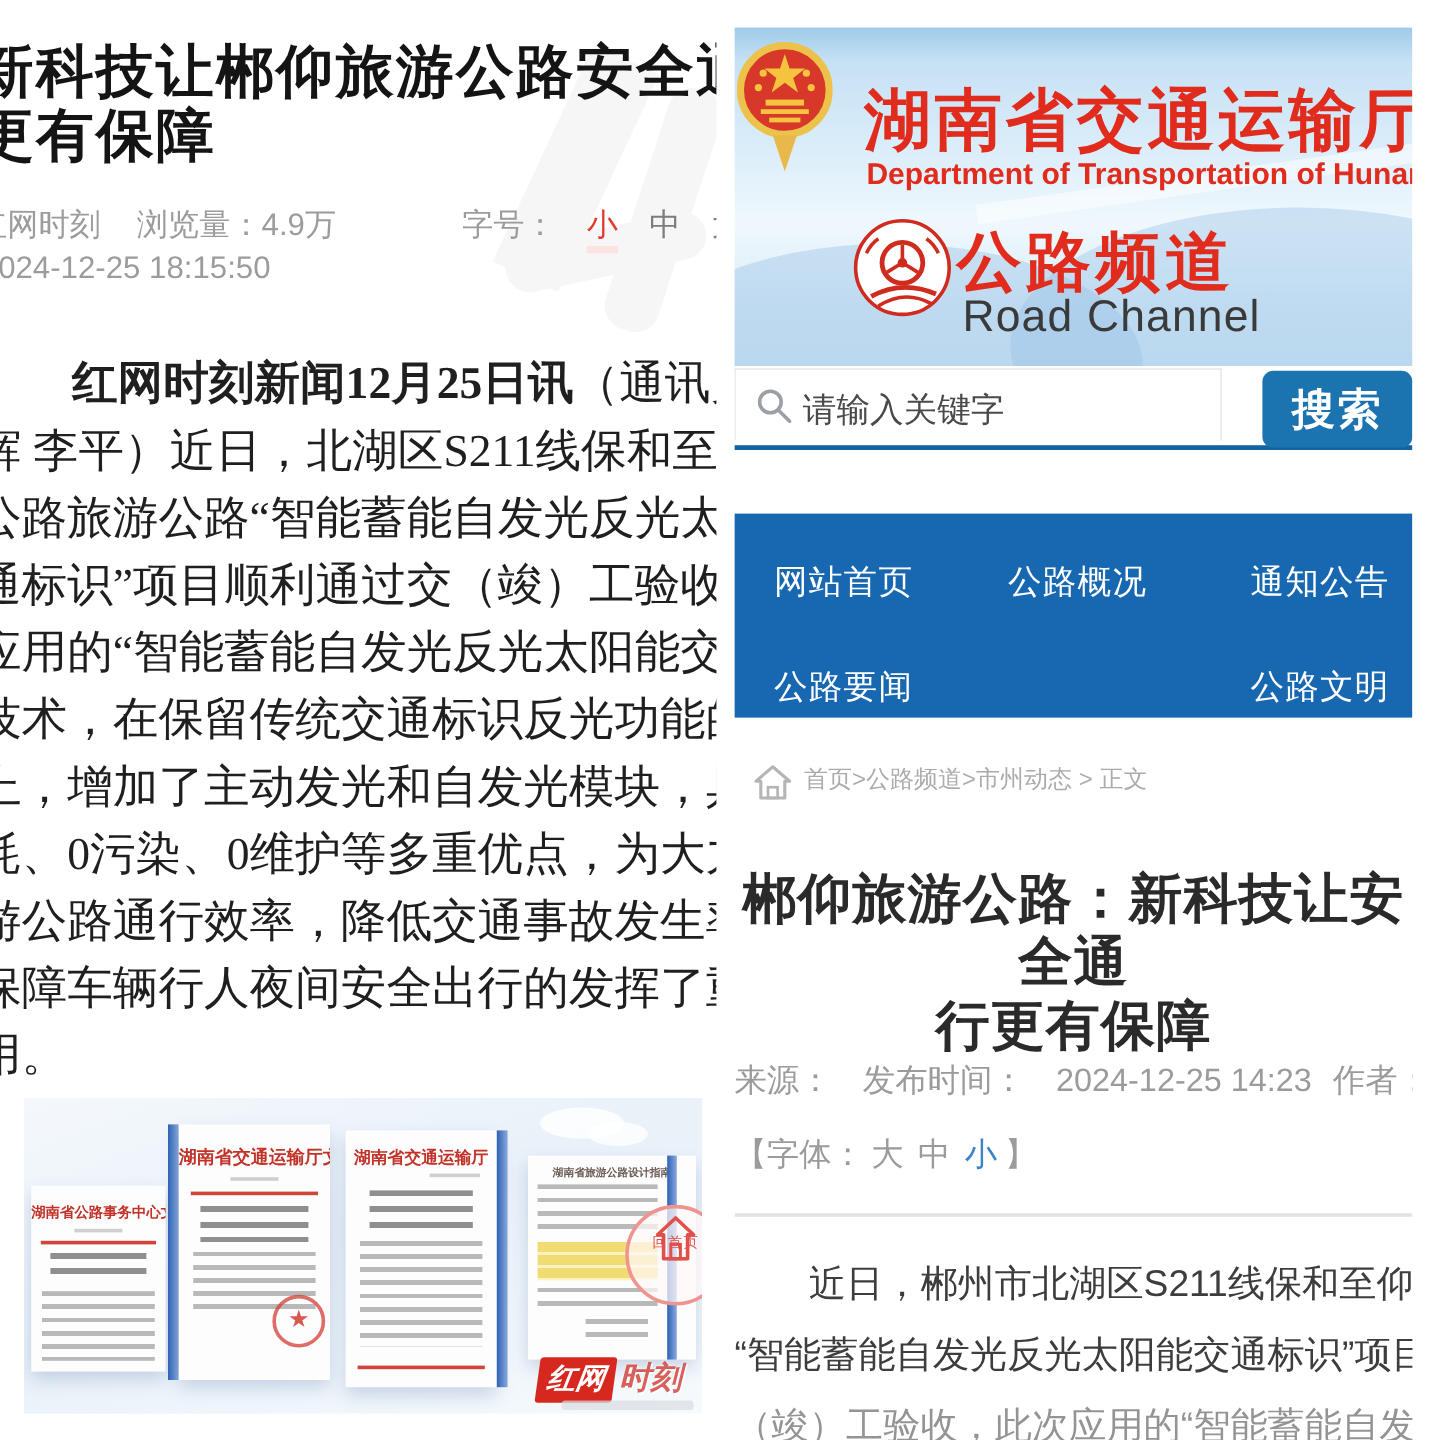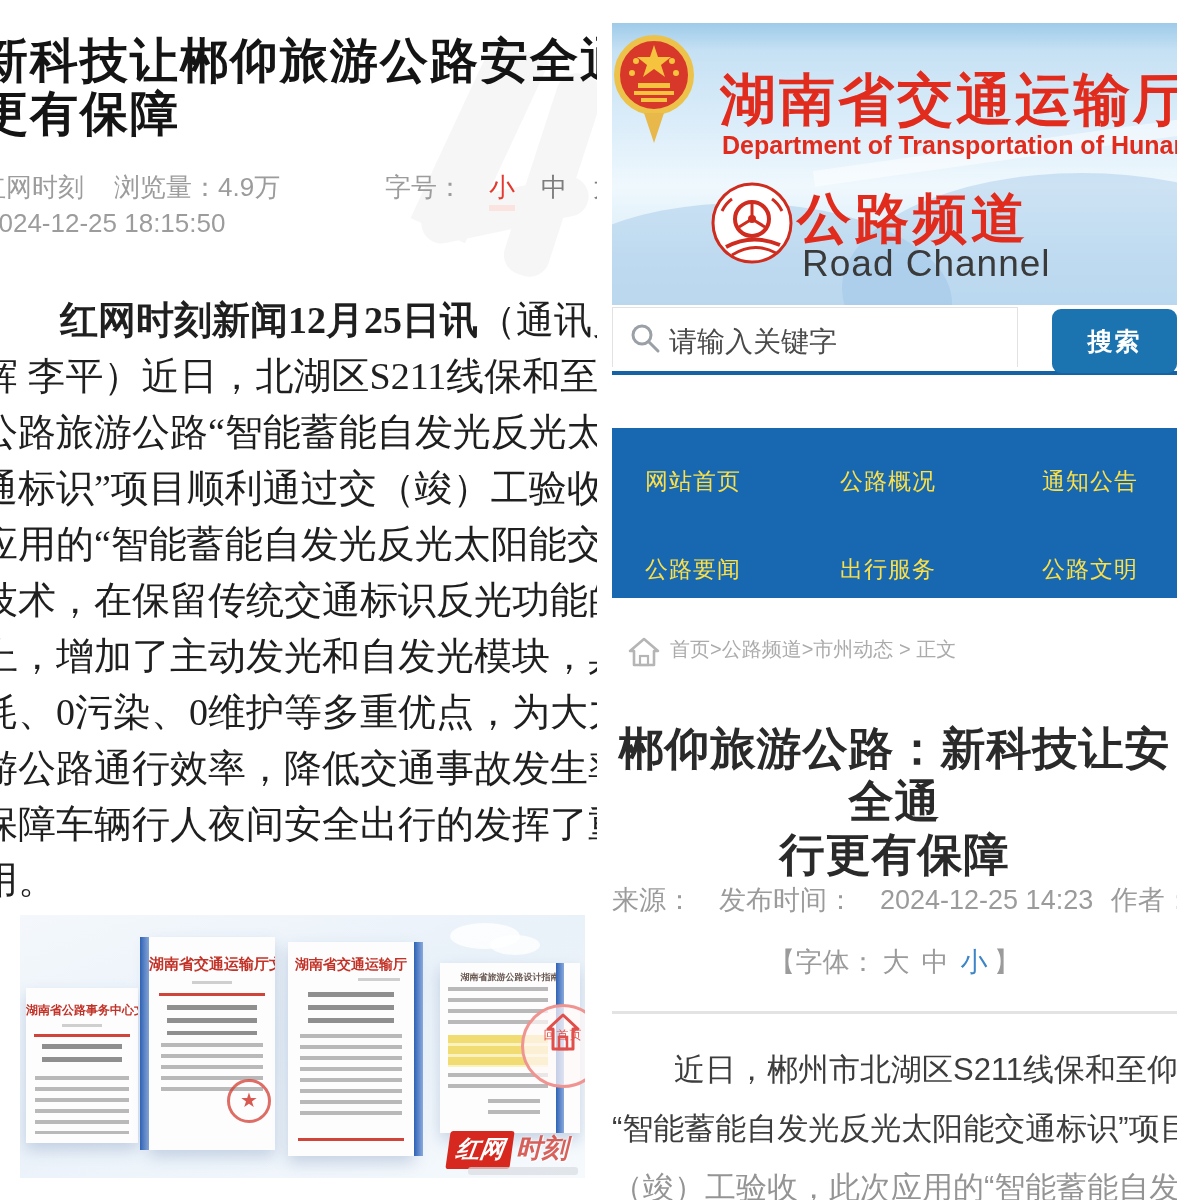--- a/index.html
+++ b/index.html
@@ -62,33 +62,33 @@
   .bn-sub{position:absolute;left:110px;top:108px;font-size:25px;font-weight:bold;color:#e02b1d;white-space:nowrap;}
   .bn-ch{position:absolute;left:185px;top:160px;font-size:54px;font-weight:bold;color:#e02b1d;
          letter-spacing:4px;white-space:nowrap;}
   .bn-chen{position:absolute;left:190px;top:220px;font-size:37px;color:#3a3a3a;white-space:nowrap;letter-spacing:1px;}
 
   .search-row{position:absolute;left:0;top:307px;width:565px;height:64px;border-bottom:4px solid #1563a5;}
   .search-box{position:absolute;left:0;top:0;width:406px;height:60px;background:#fff;border:1px solid #e2e2e2;
               border-bottom:none;box-sizing:border-box;}
   .search-ph{position:absolute;left:56px;top:15px;font-size:28px;color:#4a4a4a;white-space:nowrap;}
   .search-btn{position:absolute;left:440px;top:2px;width:125px;height:64px;background:#1b74af;border-radius:9px;
-              color:#fff;font-size:25px;font-weight:bold;text-align:center;line-height:64px;letter-spacing:2px;}
+              color:#fff;font-size:36px;font-weight:bold;text-align:center;line-height:64px;letter-spacing:2px;}
 
   .nav{position:absolute;left:0;top:428px;width:565px;height:170px;background:#1767b1;}
-  .nav a{position:absolute;color:#fde047;font-size:23px;text-decoration:none;white-space:nowrap;letter-spacing:1px;}
+  .nav a{position:absolute;color:#ffffff;font-size:28px;text-decoration:none;white-space:nowrap;letter-spacing:1px;}
 
   .crumb{position:absolute;left:14px;top:634px;width:540px;height:38px;color:#ababab;font-size:20px;white-space:nowrap;}
   .crumb .txt{position:absolute;left:44px;top:2px;}
 
   .art-title{position:absolute;left:0;top:722px;width:565px;text-align:center;font-size:45px;line-height:53px;
              font-weight:bold;color:#2a2a2a;letter-spacing:1px;}
   .art-meta{position:absolute;left:0;top:882px;width:565px;text-align:center;font-size:27px;color:#9b9b9b;white-space:nowrap;}
   .art-meta .gap{display:inline-block;width:26px;}
-  .font-row{position:absolute;left:0;top:944px;width:565px;text-align:center;font-size:27px;color:#9b9b9b;}
+  .font-row{position:absolute;left:0;top:944px;width:565px;text-align:left;font-size:27px;color:#9b9b9b;}
   .font-row .fs{display:inline-block;margin:0 6px;color:#9b9b9b;}
   .font-row .fs.blue{color:#3d85c6;}
   .divider{position:absolute;left:0;top:1011px;width:565px;height:3px;background:#e3e3e3;}
   .rp-body{position:absolute;left:0;top:1040px;width:565px;font-size:31px;line-height:59px;color:#3d3d3d;}
   .rp-body .bl{white-space:nowrap;}
   .rp-body .indent{padding-left:62px;}
   .rp-body .fade{opacity:.55;}
 </style>
 </head>
 <body>
@@ -238,21 +238,20 @@
         <span class="search-ph">请输入关键字</span>
       </div>
       <div class="search-btn">搜索</div>
     </div>
 
     <div class="nav">
       <a style="left:33px;top:38px;">网站首页</a>
       <a style="left:228px;top:38px;">公路概况</a>
       <a style="left:430px;top:38px;">通知公告</a>
       <a style="left:33px;top:126px;">公路要闻</a>
-      <a style="left:228px;top:126px;">出行服务</a>
       <a style="left:430px;top:126px;font-family:Liberation Serif, serif;">公路文明</a>
     </div>
 
     <div class="crumb">
       <svg style="position:absolute;left:2px;top:2px;" width="32" height="32" viewBox="0 0 32 32">
         <path d="M16 3 L30 15 L26 15 L26 29 L6 29 L6 15 L2 15 Z" fill="none" stroke="#b5b5b5" stroke-width="2.6" stroke-linejoin="round"></path>
         <rect x="12" y="20" width="8" height="9" fill="none" stroke="#b5b5b5" stroke-width="2.2"></rect>
       </svg>
       <span class="txt">首页&gt;公路频道&gt;市州动态 &gt; 正文</span>
     </div>

